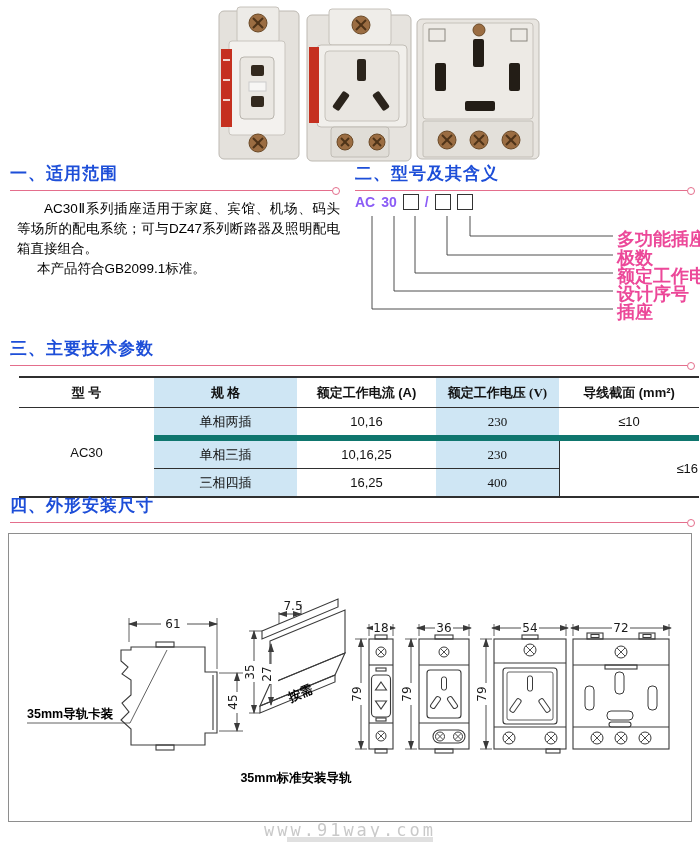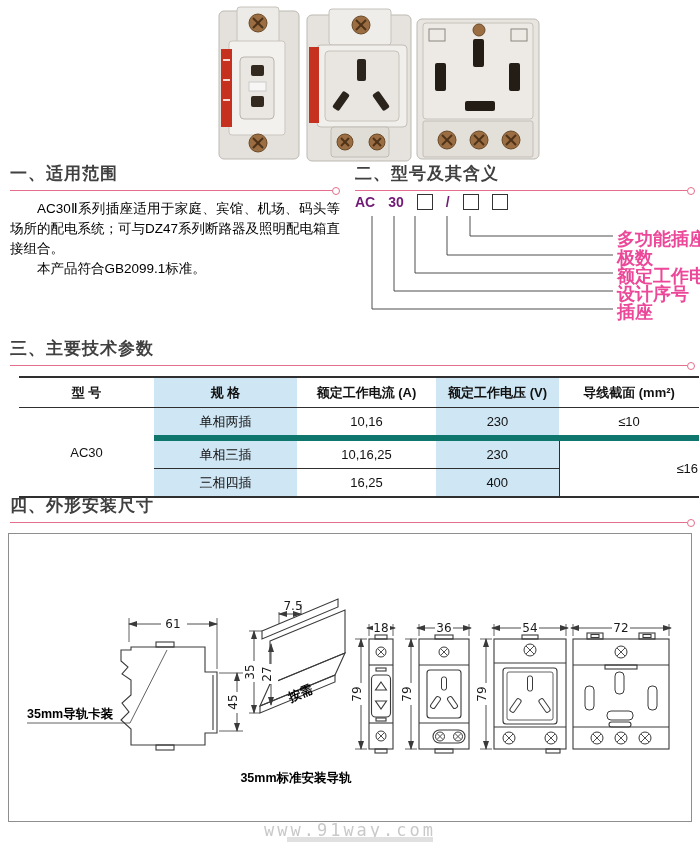--- a/index.html
+++ b/index.html
@@ -1,44 +1,44 @@
 <!DOCTYPE html>
 <html><head>
 <meta charset="utf-8">
 <style>
   html,body{margin:0;padding:0;background:#fff;}
   .page{position:relative;width:700px;height:842px;background:#fff;overflow:hidden;
         font-family:"Liberation Sans","DejaVu Sans",sans-serif;color:#111;}
   .abs{position:absolute;}
   
-  .sec-title{font-size:17px;font-weight:bold;letter-spacing:1px;color:#404040;line-height:22px;}
+  .sec-title{font-size:17px;font-weight:bold;letter-spacing:1px;color:#1d4ed8;line-height:22px;}
   .rule{position:relative;height:8px;margin-top:2px;}
   .rule .bar{position:absolute;left:0;right:8px;top:3px;border-top:1px solid #e46e8c;}
   .rule .dot{position:absolute;right:0;top:0;width:6px;height:6px;border:1px solid #e46e8c;
              border-radius:50%;background:#fff;}
   
   .para{font-size:13.5px;line-height:20px;text-align:justify;margin:0;text-indent:2em;color:#000;}
   .para+.para{margin-top:0px;}
   
   .model{position:absolute;left:355px;top:194px;width:340px;height:152px;}
-  .coderow{position:absolute;left:0;top:0;display:flex;align-items:center;gap:13px;
-           font-size:14px;font-weight:bold;color:#701a75;}
+  .coderow{position:absolute;left:0;top:0;display:flex;align-items:center;gap:6px;
+           font-size:14px;font-weight:bold;color:#8b5cf6;}
   .mbox{display:inline-block;width:14px;height:14px;border:1.5px solid #333;background:#fff;}
   .mlabel{position:absolute;left:262px;font-size:18px;font-weight:bold;white-space:nowrap;color:#ec4899;}
   
   .ptable{border-collapse:collapse;table-layout:fixed;width:680px;
           border-top:2px solid #2f2f2f;border-bottom:2px solid #2f2f2f;
           font-size:13px;text-align:center;}
   .ptable th{font-weight:bold;height:27px;}
   .ptable td{height:25px;font-weight:normal;}
   .ptable thead tr{border-bottom:1.5px solid #2f2f2f;}
   .ptable tr.r2 td{border-top:6px solid #0f766e;}
   .ptable tr.r3 td{border-top:1px solid #2f2f2f;}
   .ptable td.wire-merged{border-left:1px solid #2f2f2f;text-align:right;}
-  .blue{background:#cfe6f4;}
+  .blue{background:#cfe6f4;font-family:Liberation Serif, serif;}
   
   .drawbox{position:absolute;left:8px;top:533px;width:682px;height:287px;border:1px solid #8e8e8e;background:#fff;}
   .fign{stroke:#3a3a3a;stroke-width:1.1;fill:none;}
   .dim{stroke:#3a3a3a;stroke-width:0.9;fill:none;}
   .ext{stroke:#3a3a3a;stroke-width:0.8;fill:none;}
   .dt{font:12px "DejaVu Sans",sans-serif;fill:#1a1a1a;}
   .dtb{font:bold 12.5px "Liberation Sans",sans-serif;fill:#000;}
   .wbg{fill:#fff;}
   .scr circle{stroke:#3a3a3a;stroke-width:1;fill:#fff;}
   .scr line{stroke:#3a3a3a;stroke-width:0.9;}
@@ -134,21 +134,21 @@
       </g>
     </g>
   </svg>
 
   <div class="abs" style="left:10px;top:163px;width:330px;">
     <div class="sec-title">一、适用范围</div>
     <div class="rule">
         <div class="bar"></div>
         <span class="dot"></span>
       </div>
-    <p class="para" style="margin-top:4px;">AC30Ⅱ系列插座适用于家庭、宾馆、机场、码头等场所的配电系统；可与DZ47系列断路器及照明配电箱直接组合。</p>
+    <p class="para" style="margin-top:4px;margin-left:7px;">AC30Ⅱ系列插座适用于家庭、宾馆、机场、码头等场所的配电系统；可与DZ47系列断路器及照明配电箱直接组合。</p>
     <p class="para">本产品符合GB2099.1标准。</p>
   </div>
 
   <div class="abs" style="left:355px;top:163px;width:340px;">
     <div class="sec-title">二、型号及其含义</div>
     <div class="rule">
         <div class="bar"></div>
         <span class="dot"></span>
       </div>
   </div>

